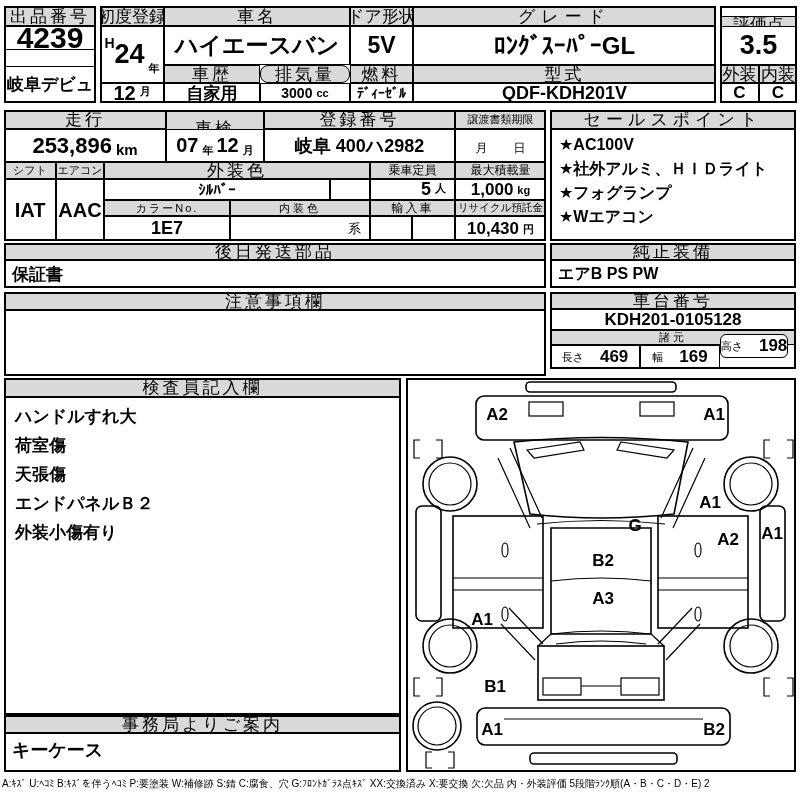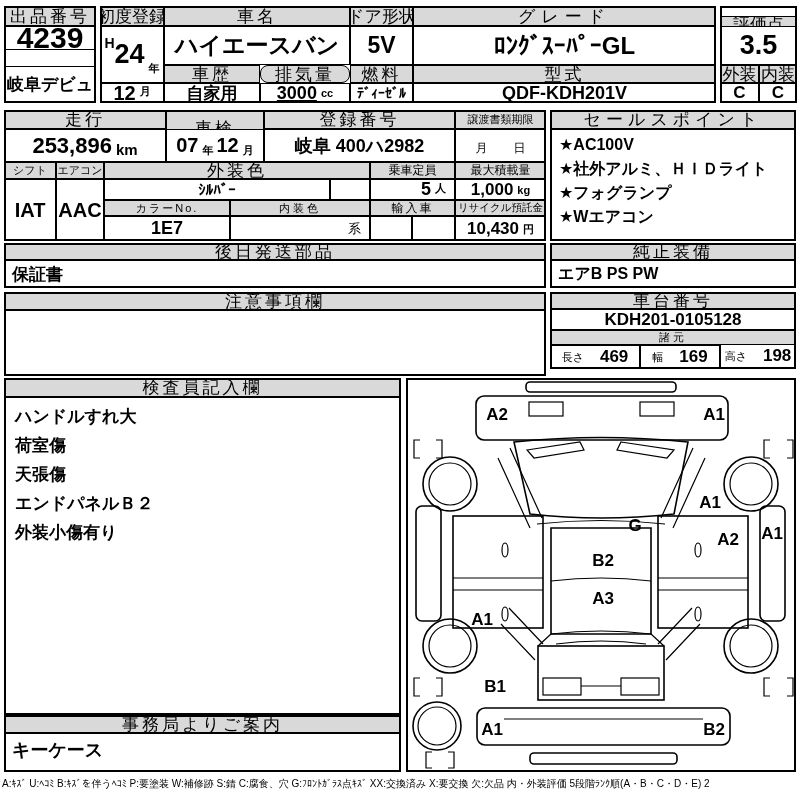--- a/index.html
+++ b/index.html
@@ -54,21 +54,21 @@
   <div class="cell hdr" style="left:260px;top:65px;width:90px;height:18px;border-radius:8px;">排気量</div>
   <div class="cell hdr" style="left:350px;top:65px;width:63px;height:18px;">燃料</div>
   <div class="cell hdr" style="left:413px;top:65px;width:303px;height:18px;">型式</div>
 
   <div class="cell val" style="left:100px;top:83px;width:64px;height:20px;">
     <span style="font-size:20px;">12</span>
       <span class="unit">月</span>
   </div>
   <div class="cell val" style="left:164px;top:83px;width:96px;height:20px;font-size:17px;">自家用</div>
   <div class="cell val" style="left:260px;top:83px;width:90px;height:20px;">
-    <span style="font-size:18px;text-decoration:underline;">3000</span>
+    <span style="font-size:14px;">3000</span>
       <span class="unit">cc</span>
   </div>
   <div class="cell val" style="left:350px;top:83px;width:63px;height:20px;font-size:14px;">ﾃﾞｨｰｾﾞﾙ</div>
   <div class="cell val" style="left:413px;top:83px;width:303px;height:20px;font-size:18px;">QDF-KDH201V</div>
   <div class="frame" style="left:100px;top:6px;width:616px;height:97px;"></div>
 
   <div class="cell hdr" style="left:720px;top:16px;width:77px;height:17px;letter-spacing:0;">評価点</div>
   <div class="cell val" style="left:720px;top:26px;width:77px;height:39px;font-size:27px;">3.5</div>
   <div class="cell hdr" style="left:720px;top:65px;width:39px;height:18px;letter-spacing:0;">外装</div>
   <div class="cell hdr" style="left:759px;top:65px;width:38px;height:18px;letter-spacing:0;">内装</div>
@@ -156,21 +156,21 @@
   <div class="cell val" style="left:550px;top:309px;width:246px;height:21px;font-size:17px;">KDH201-0105128</div>
   <div class="cell hdr-tight" style="left:550px;top:330px;width:246px;height:15px;letter-spacing:3px;">諸元</div>
   <div class="cell dimcell" style="left:550px;top:345px;width:90px;height:24px;">
     <span class="dimlabel">長さ</span>
       <span class="dimval">469</span>
   </div>
   <div class="cell dimcell" style="left:640px;top:345px;width:80px;height:24px;">
     <span class="dimlabel">幅</span>
       <span class="dimval">169</span>
   </div>
-  <div class="cell dimcell" style="left:720px;top:344px;width:76px;height:24px;">
+  <div class="cell dimcell" style="left:720px;top:334px;width:68px;height:24px;border-radius:6px;">
     <span class="dimlabel">高さ</span>
       <span class="dimval">198</span>
   </div>
   <div class="frame" style="left:550px;top:292px;width:246px;height:77px;"></div>
 
   <div class="cell hdr" style="left:4px;top:378px;width:397px;height:19px;">検査員記入欄</div>
   <div class="list-body" style="left:4px;top:397px;width:397px;height:318px;padding:4px 10px;">
       <div class="insp-line">ハンドルすれ大</div>
       <div class="insp-line">荷室傷</div>
       <div class="insp-line">天張傷</div>

